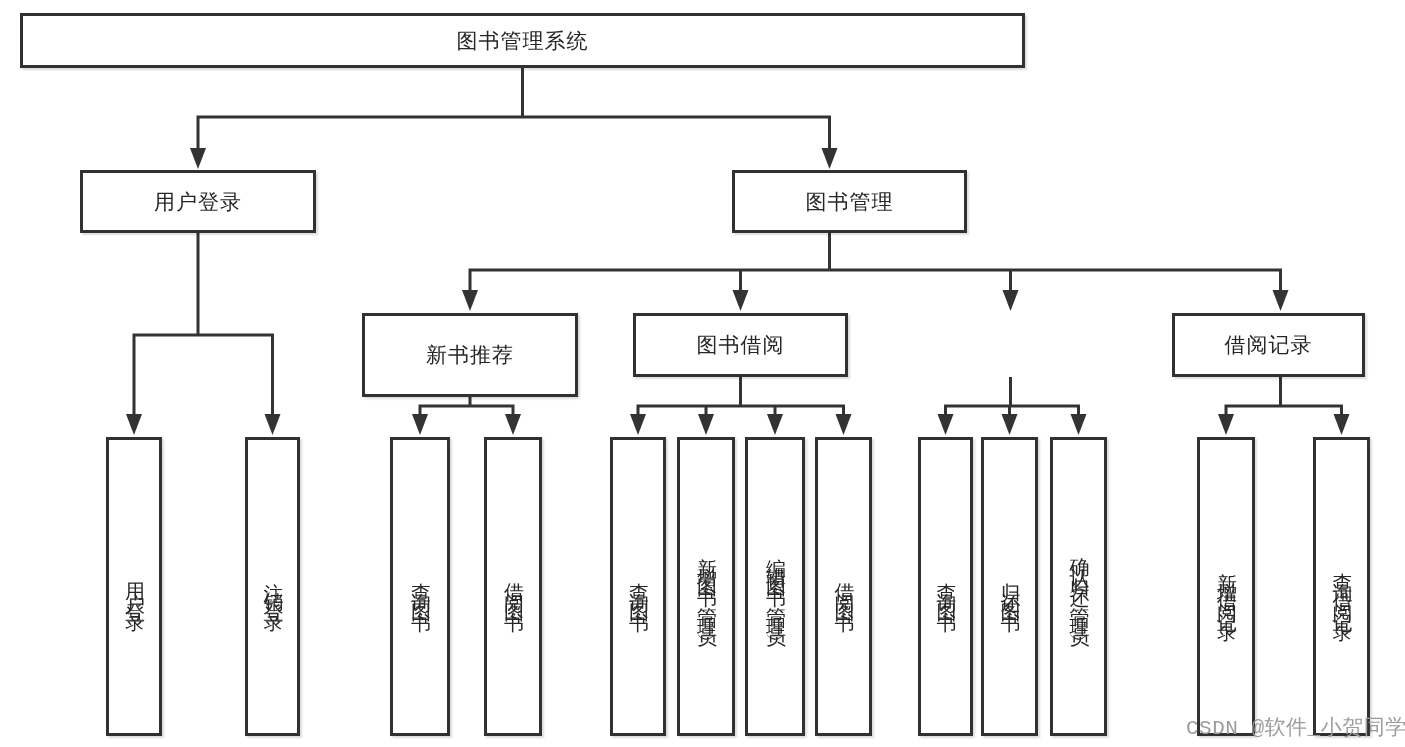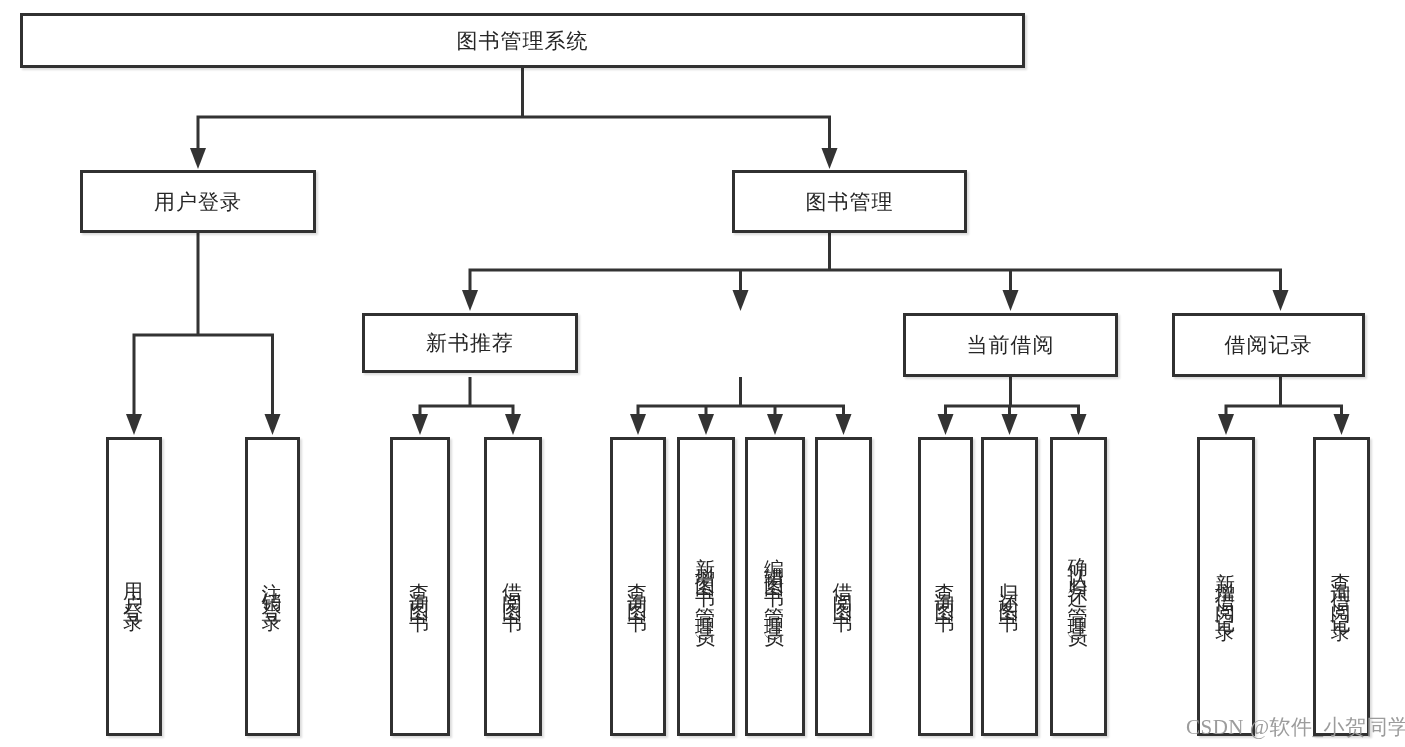--- a/index.html
+++ b/index.html
@@ -1,18 +1,18 @@
 <!DOCTYPE html>
 <html><head>
 <meta charset="utf-8">
 <style>
   html,body{margin:0;padding:0;background:#ffffff;}
   .canvas{
     position:relative;width:1405px;height:747px;background:#ffffff;
-    font-family:Liberation Serif, serif;color:#262626;overflow:hidden;
+    font-family:Liberation Mono, monospace;color:#262626;overflow:hidden;
   }
   .connectors{position:absolute;left:0;top:0;width:1405px;height:747px;}
   .node{
     position:absolute;box-sizing:border-box;background:#ffffff;
     border:3px solid #313131;display:flex;align-items:center;justify-content:center;
     box-shadow:2px 2px 2px rgba(0,0,0,0.14);
   }
   .hbox{font-size:21px;letter-spacing:1px;}
   .vbox{
     font-size:20px;letter-spacing:10px;
@@ -86,25 +86,25 @@
     <span class="lbl">图书管理系统</span>
   </div>
 
   <div class="node hbox" style="left:80px;top:170px;width:236px;height:63px;">
     <span class="lbl">用户登录</span>
   </div>
   <div class="node hbox" style="left:712px;top:170px;width:235px;height:63px;margin-left:20px;">
     <span class="lbl">图书管理</span>
   </div>
 
-  <div class="node hbox" style="left:362px;top:313px;width:216px;height:60px;">
+  <div class="node hbox" style="left:362px;top:313px;width:216px;height:84px;">
     <span class="lbl">新书推荐</span>
   </div>
-  <div class="node hbox" style="left:903px;top:313px;width:215px;height:64px;">
-    <span class="lbl">当前借阅</span>
+  <div class="node hbox" style="left:633px;top:313px;width:215px;height:64px;">
+    <span class="lbl">图书借阅</span>
   </div>
   <div class="node hbox" style="left:1172px;top:313px;width:193px;height:64px;">
     <span class="lbl">借阅记录</span>
   </div>
 
   <div class="node vbox" style="left:106px;top:437px;width:56px;height:299px;">
     <span class="lbl">用户登录</span>
   </div>
   <div class="node vbox" style="left:245px;top:437px;width:55px;height:299px;">
     <span class="lbl">注销登录</span>

